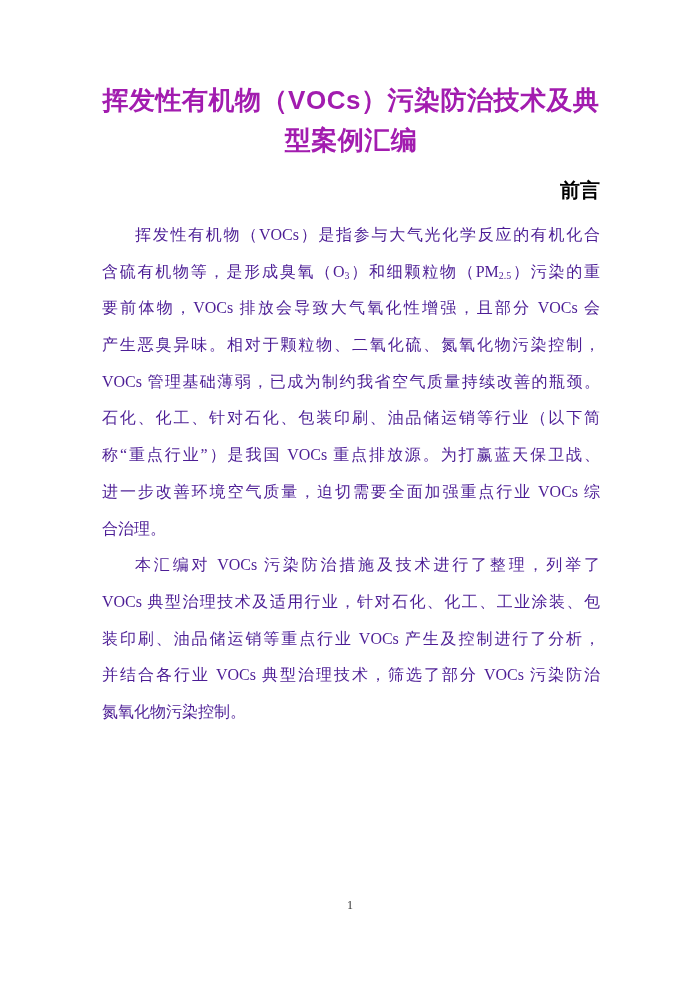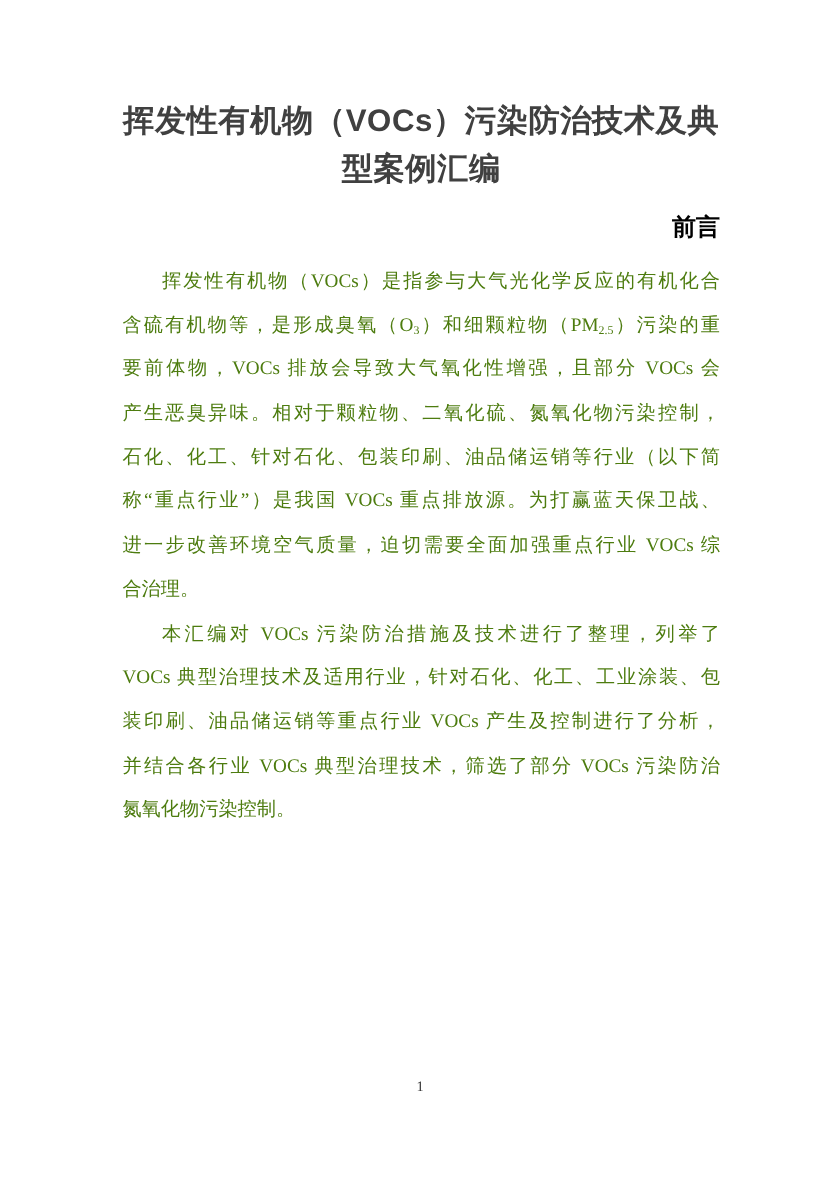--- a/index.html
+++ b/index.html
@@ -22,37 +22,37 @@
     width: 498px;
   }
   .doc-title {
     margin-top: 80px;
     font-family: "Liberation Sans", "DejaVu Sans", sans-serif;
     font-weight: 700;
     font-size: 26px;
     line-height: 40px;
     text-align: center;
     letter-spacing: 0.5px;
-    color: #404040;
+    color: #a21caf;
   }
   .preface-heading {
     margin-top: 16px;
     font-family: "Liberation Sans", "DejaVu Sans", sans-serif;
     font-weight: 700;
     font-size: 20px;
     line-height: 29px;
     text-align: right;
     color: #000000;
   }
   .preface-body {
     margin-top: 12px;
     font-family: "Liberation Serif", "DejaVu Serif", serif;
     font-size: 16px;
     line-height: 36.7px;
-    color: #4d7c0f;
+    color: #4c1d95;
   }
   .preface-body .line {
     text-align: justify;
     text-align-last: justify;
     -moz-text-align-last: justify;
     height: 36.7px;
     overflow: visible;
     white-space: normal;
   }
   .preface-body .line.first {
@@ -86,20 +86,21 @@
     <div class="doc-title">
         <div>挥发性有机物（VOCs）污染防治技术及典</div>
         <div>型案例汇编</div>
       </div>
     <div class="preface-heading">前言</div>
     <div class="preface-body">
         <div class="line first">挥发性有机物（VOCs）是指参与大气光化学反应的有机化合</div>
         <div class="line">含硫有机物等，是形成臭氧（O<sub>3</sub>）和细颗粒物（PM<sub>2.5</sub>）污染的重</div>
         <div class="line">要前体物，VOCs 排放会导致大气氧化性增强，且部分 VOCs 会</div>
         <div class="line">产生恶臭异味。相对于颗粒物、二氧化硫、氮氧化物污染控制，</div>
+        <div class="line">VOCs 管理基础薄弱，已成为制约我省空气质量持续改善的瓶颈。</div>
         <div class="line">石化、化工、针对石化、包装印刷、油品储运销等行业（以下简</div>
         <div class="line">称“重点行业”）是我国 VOCs 重点排放源。为打赢蓝天保卫战、</div>
         <div class="line">进一步改善环境空气质量，迫切需要全面加强重点行业 VOCs 综</div>
         <div class="line last">合治理。</div>
         <div class="line first">本汇编对 VOCs 污染防治措施及技术进行了整理，列举了</div>
         <div class="line">VOCs 典型治理技术及适用行业，针对石化、化工、工业涂装、包</div>
         <div class="line">装印刷、油品储运销等重点行业 VOCs 产生及控制进行了分析，</div>
         <div class="line">并结合各行业 VOCs 典型治理技术，筛选了部分 VOCs 污染防治</div>
         <div class="line last">氮氧化物污染控制。</div>
       </div>

